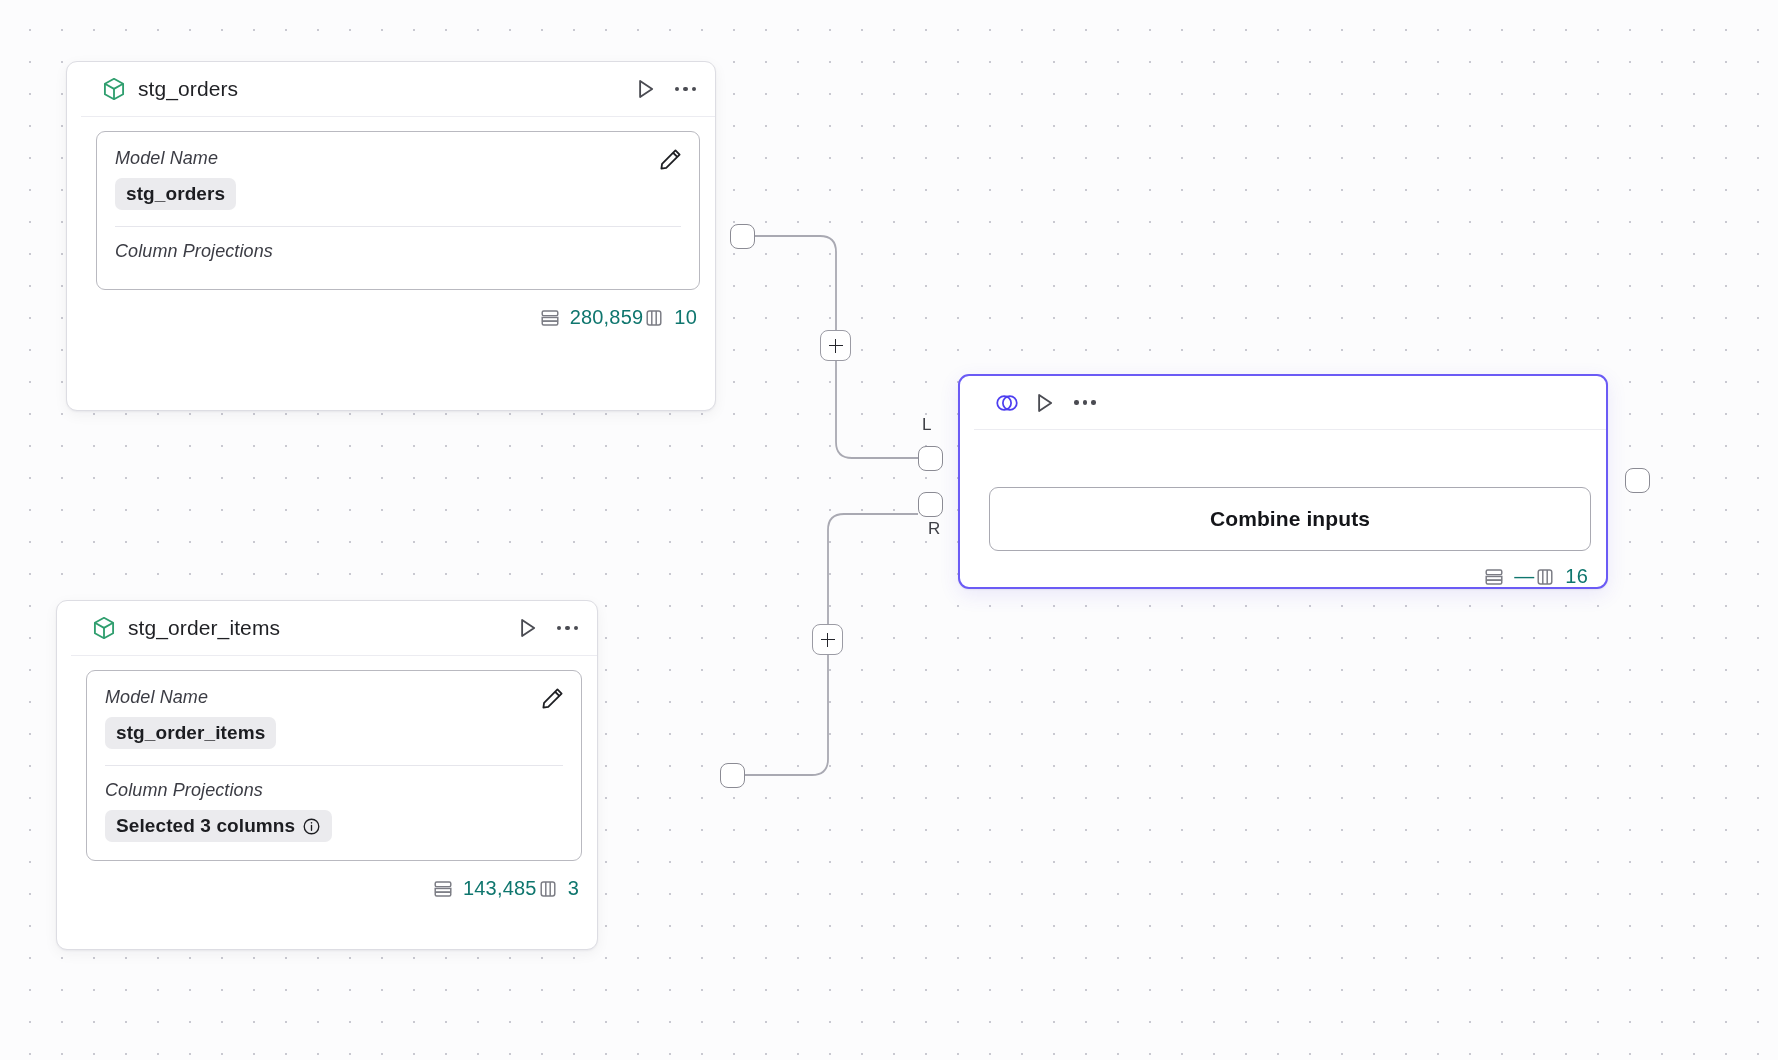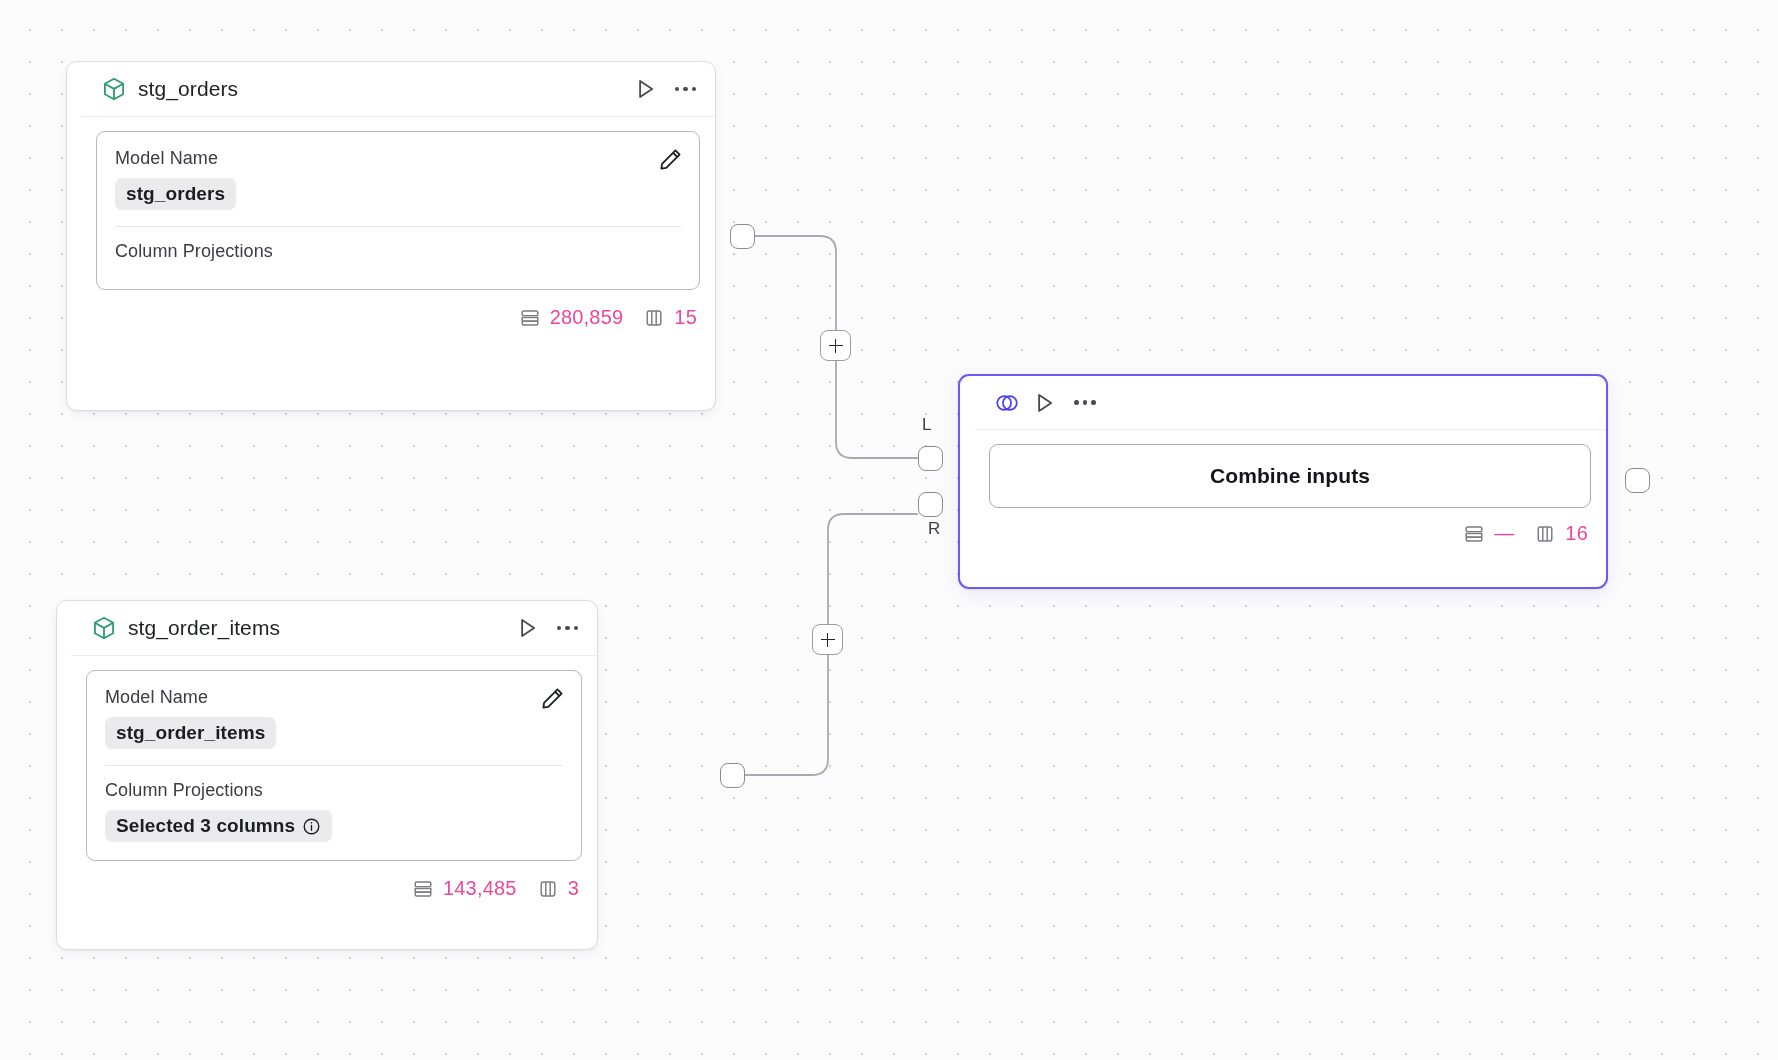--- a/index.html
+++ b/index.html
@@ -97,20 +97,21 @@
     padding: 16px 18px 18px 18px;
     background: #fff;
     position: relative;
   }
 
   .field-label {
     font-size: 18px;
     color: #3b3c44;
     margin-bottom: 9px;
     letter-spacing: .1px;
+    font-style: italic;
   }
 
   .pill {
     display: inline-flex;
     align-items: center;
     gap: 7px;
     background: #ebebee;
     border-radius: 7px;
     padding: 5px 11px;
     font-size: 19px;
@@ -120,41 +121,41 @@
   }
 
   .edit-btn { position: absolute; top: 14px; right: 15px; }
 
   .divider { height: 1px; background: #e6e6ec; margin: 16px 0 14px 0; }
 
   .node-footer {
     display: flex;
     align-items: flex-end;
     justify-content: flex-end;
-    gap: 20px;
     padding: 10px 18px 14px 18px;
     font-size: 20px;
-    color: #ec4899;
+    color: #0f766e;
   }
   .stat { display: inline-flex; align-items: center; gap: 9px; }
   .stat-val { letter-spacing: .2px; }
 
   
   .combine-btn {
     width: 100%;
     border: 1px solid #a9a9b2;
     border-radius: 9px;
     background: #fff;
     padding: 19px 10px;
     font-size: 21px;
     font-weight: 700;
     color: #141519;
     font-family: "Liberation Sans", sans-serif;
     cursor: pointer;
     letter-spacing: .1px;
+    margin-top: 43px;
   }
 
   
   .port {
     position: absolute;
     width: 25px;
     height: 25px;
     border: 1.6px solid #8b8b94;
     border-radius: 8px;
     background: #ffffff;
@@ -256,21 +257,21 @@
         <span class="stat-val">280,859</span>
       </span>
       <span class="stat">
         <span style="line-height:0;">
           <svg width="22" height="22" viewBox="0 0 24 24" fill="none" stroke="#7b7c84" stroke-width="1.6">
             <rect x="4.6" y="4.3" width="14.8" height="15.4" rx="2.4"></rect>
             <path d="M9.6 4.4 L9.6 19.6"></path>
             <path d="M14.4 4.4 L14.4 19.6"></path>
           </svg>
         </span>
-        <span class="stat-val">15</span>
+        <span class="stat-val">10</span>
       </span>
     </div>
   </div>
 
   <div class="port" style="left:730px; top:224px;"></div>
 
   <button class="plus-btn" style="left:820px; top:330px;" aria-label="+"></button>
 
   <div class="node" style="left:56px; top:600px; width:542px; height:350px;">
     <div class="node-header">

